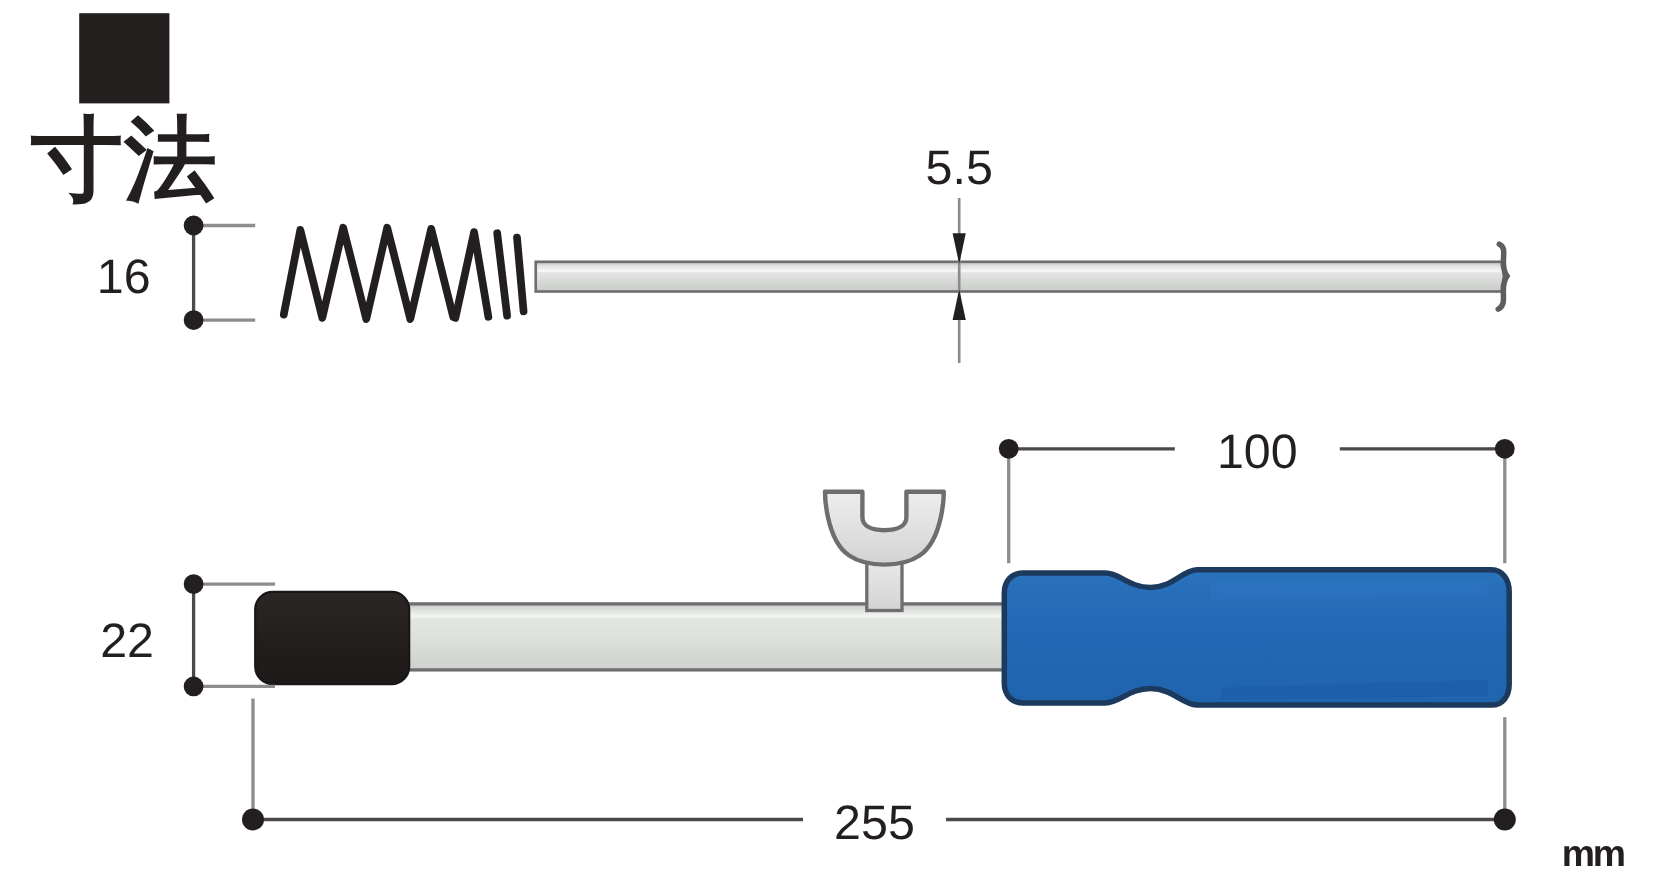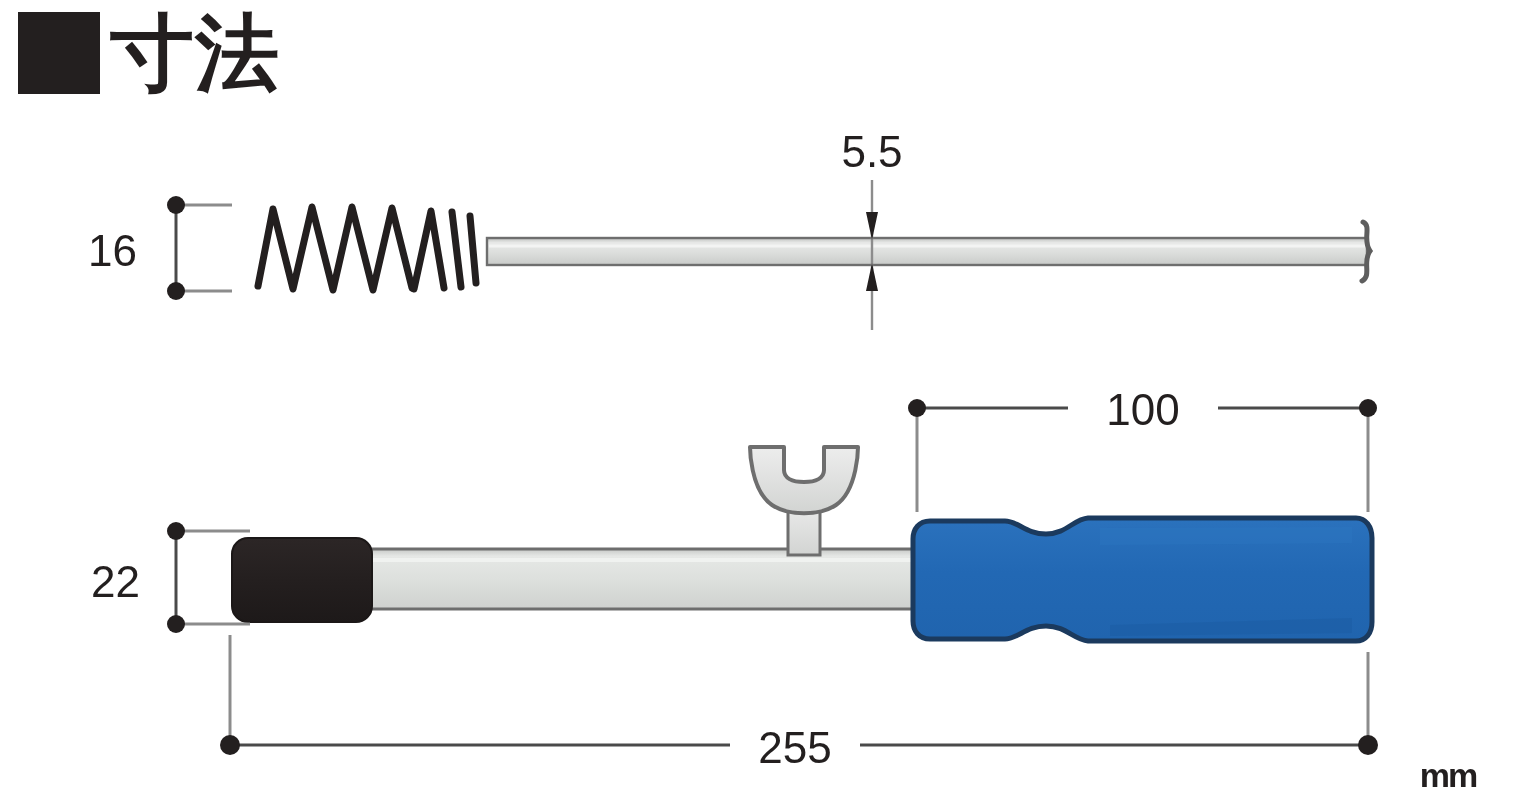--- a/index.html
+++ b/index.html
@@ -14,25 +14,26 @@
   #page {
     position: relative;
     width: 1525px;
     height: 800px;
     background: #ffffff;
     overflow: hidden;
   }
   
   #title-block {
     position: absolute;
-    left: 18px;
+    left: 28px;
     top: 12px;
     display: flex;
     align-items: center;
     gap: 10px;
+    flex-direction: column;
   }
   #title-square {
     width: 82px;
     height: 82px;
     background: #231f1f;
   }
   #title-text {
     font-family: "DejaVu Sans", "Liberation Sans", sans-serif;
     font-size: 84px;
     font-weight: bold;

